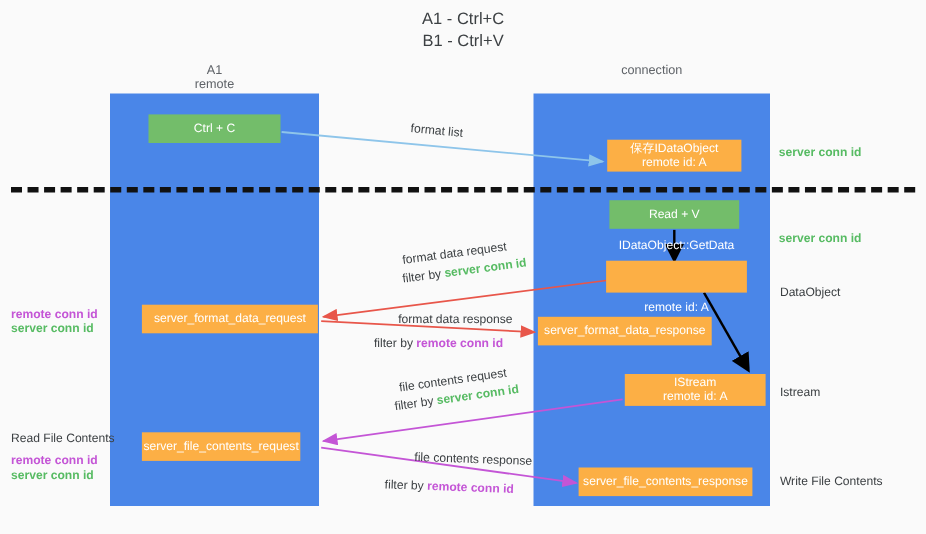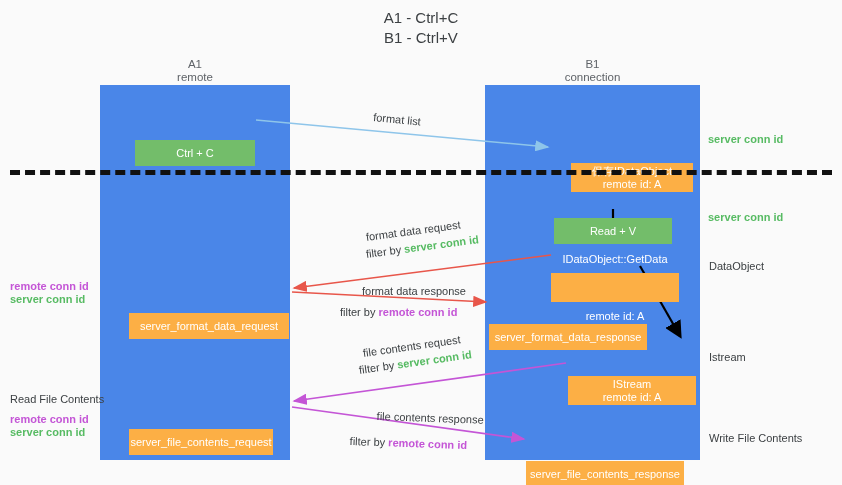--- a/index.html
+++ b/index.html
@@ -58,21 +58,20 @@
     box-sizing: border-box;
     display: flex;
     flex-direction: column;
     align-items: center;
     justify-content: center;
     color: #ffffff;
     font-size: 11px;
     line-height: 13px;
     text-align: center;
     padding: 2px 16px;
-    margin-top: 36px;
   }
   .box.green  { background: #6aa84f; background: #73bd6a; }
   .box.orange { background: #fbb040; background: #fcaf45; }
   .box .ln { display: block; white-space: nowrap; }
 
   
   .side-label {
     font-size: 11px;
     line-height: 14px;
     white-space: nowrap;
@@ -115,21 +114,20 @@
   <div class="abs title">
     <div>A1 - Ctrl+C</div>
     <div>B1 - Ctrl+V</div>
   </div>
 
   <div class="abs col-head" style="left:100px; top:58px; width:190px;">
     <span class="l1">A1</span>
     <span class="l2">remote</span>
   </div>
   <div class="abs col-head" style="left:485px; top:58px; width:215px;">
-    <span class="l1">B1</span>
     <span class="l2">connection</span>
   </div>
 
   <div class="abs lane" id="lane-a"></div>
   <div class="abs lane" id="lane-b"></div>
 
   <svg id="wires" viewBox="0 0 842 485">
     <defs>
       <marker id="ah-blue" markerWidth="9" markerHeight="7" refX="8" refY="3.5" orient="auto">
         <polygon points="0,0 9,3.5 0,7" fill="#8ec5ea"></polygon>
@@ -157,21 +155,21 @@
 
     <line x1="566" y1="363" x2="294" y2="401" stroke="#c455d6" stroke-width="1.6" marker-end="url(#ah-mag)"></line>
 
     <line x1="292" y1="407" x2="524" y2="439" stroke="#c455d6" stroke-width="1.6" marker-end="url(#ah-mag)"></line>
   </svg>
 
   <div class="abs box green" style="left:135px; top:104px; width:120px; height:26px;">
     <span class="ln">Ctrl + C</span>
   </div>
 
-  <div class="abs box orange" style="left:571px; top:127px; width:122px; height:29px;">
+  <div class="abs box orange" style="left:552px; top:127px; width:122px; height:29px;">
     <span class="ln">保存IDataObject</span>
     <span class="ln">remote id: A</span>
   </div>
 
   <div class="abs box green" style="left:554px; top:182px; width:118px; height:26px;">
     <span class="ln">Read + V</span>
   </div>
 
   <div class="abs box orange" style="left:551px; top:237px; width:128px; height:29px;gap:44px;">
     <span class="ln">IDataObject::GetData</span>

